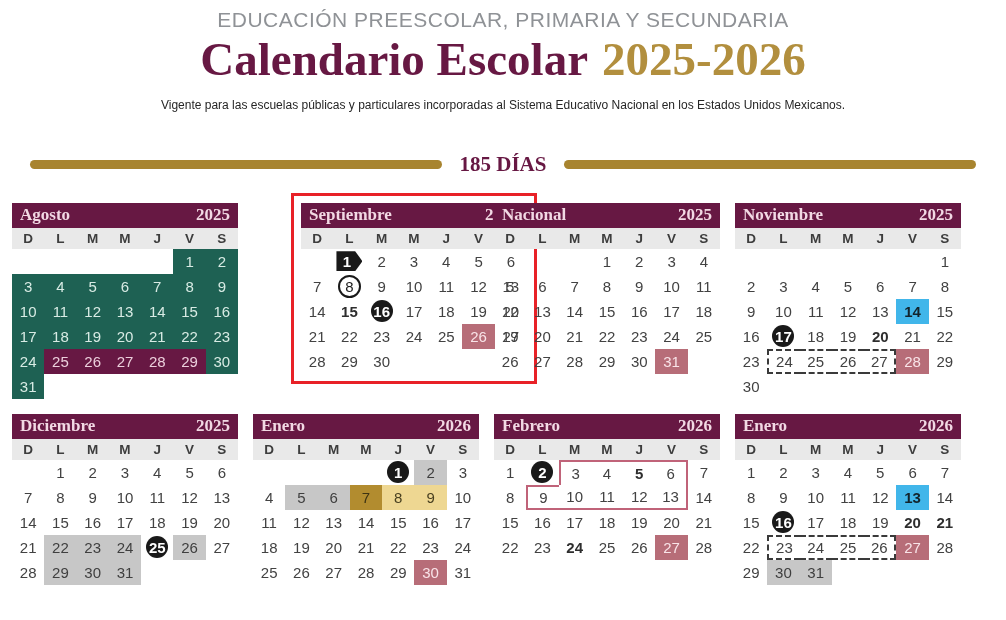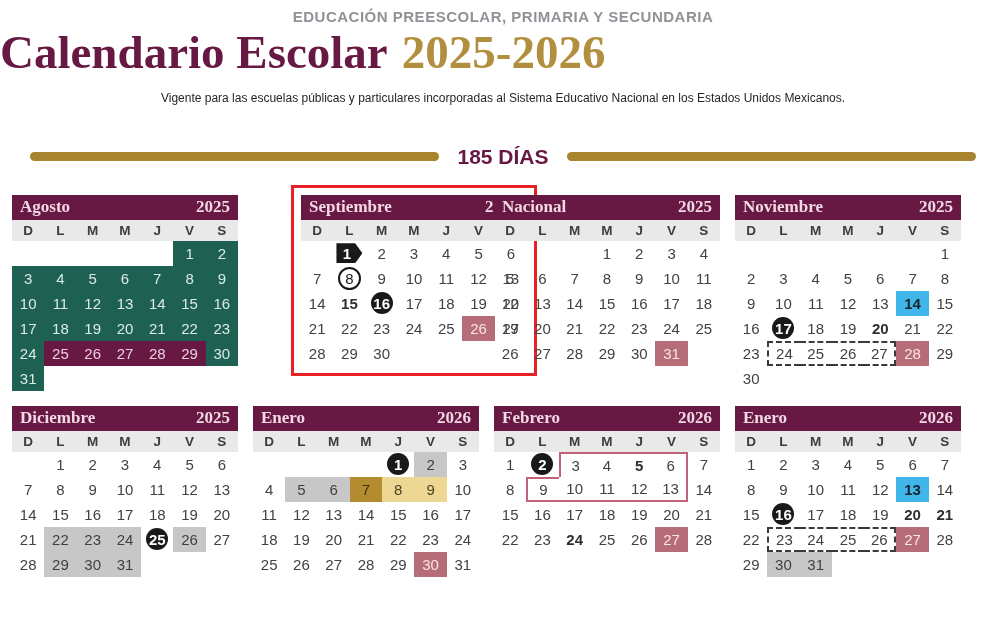--- a/index.html
+++ b/index.html
@@ -1,25 +1,25 @@
 <!DOCTYPE html>
 <html><head>
 <meta charset="utf-8">
 <style>
   html,body{margin:0;padding:0;background:#fff;}
   .page{position:relative;width:1006px;height:620px;background:#fff;overflow:hidden;
         font-family:"Liberation Sans",sans-serif;}
-  .kicker{margin-top:8px;text-align:center;font-weight:bold;font-size:15px;
+  .kicker{margin-top:8px;text-align:center;font-weight:normal;font-size:21px;
           letter-spacing:.5px;color:#8f9296;}
-  .title{margin:2px 0 0;text-align:left;font-family:"Liberation Serif",serif;
+  .title{margin:2px 0 0;text-align:center;font-family:"Liberation Serif",serif;
          font-weight:bold;font-size:47px;line-height:1.1;}
   .t-main{color:#671843;margin-right:14px;}
   .t-years{color:#b28f3e;}
   .subtitle{margin:12px 0 0;text-align:center;font-size:12px;color:#262626;}
-  .divider{display:flex;align-items:center;gap:18px;margin:40px 30px 0;}
+  .divider{display:flex;align-items:center;gap:18px;margin:40px 30px 0;font-family:Liberation Serif, serif;}
   .divider .bar{flex:1;height:9px;background:#a8842f;border-radius:5px;}
   .divider .label{color:#671843;font-weight:bold;font-size:21px;white-space:nowrap;}
   .grid{display:grid;grid-template-columns:repeat(4,226px);column-gap:28px;row-gap:32px;
         padding:0 12px;margin-top:26px;align-items:start;gap:15px;}
   .month{width:226px;}
   .month.highlight{outline:3px solid #e82127;outline-offset:7px;margin-left:48px;}
   .m-head{display:flex;justify-content:space-between;align-items:center;background:#671843;
           color:#f2d9e4;font-family:"Liberation Serif",serif;font-weight:bold;font-size:17px;
           padding:2px 8px;height:21px;}
   .dow{display:grid;grid-template-columns:repeat(7,1fr);background:#e9e9e9;}

